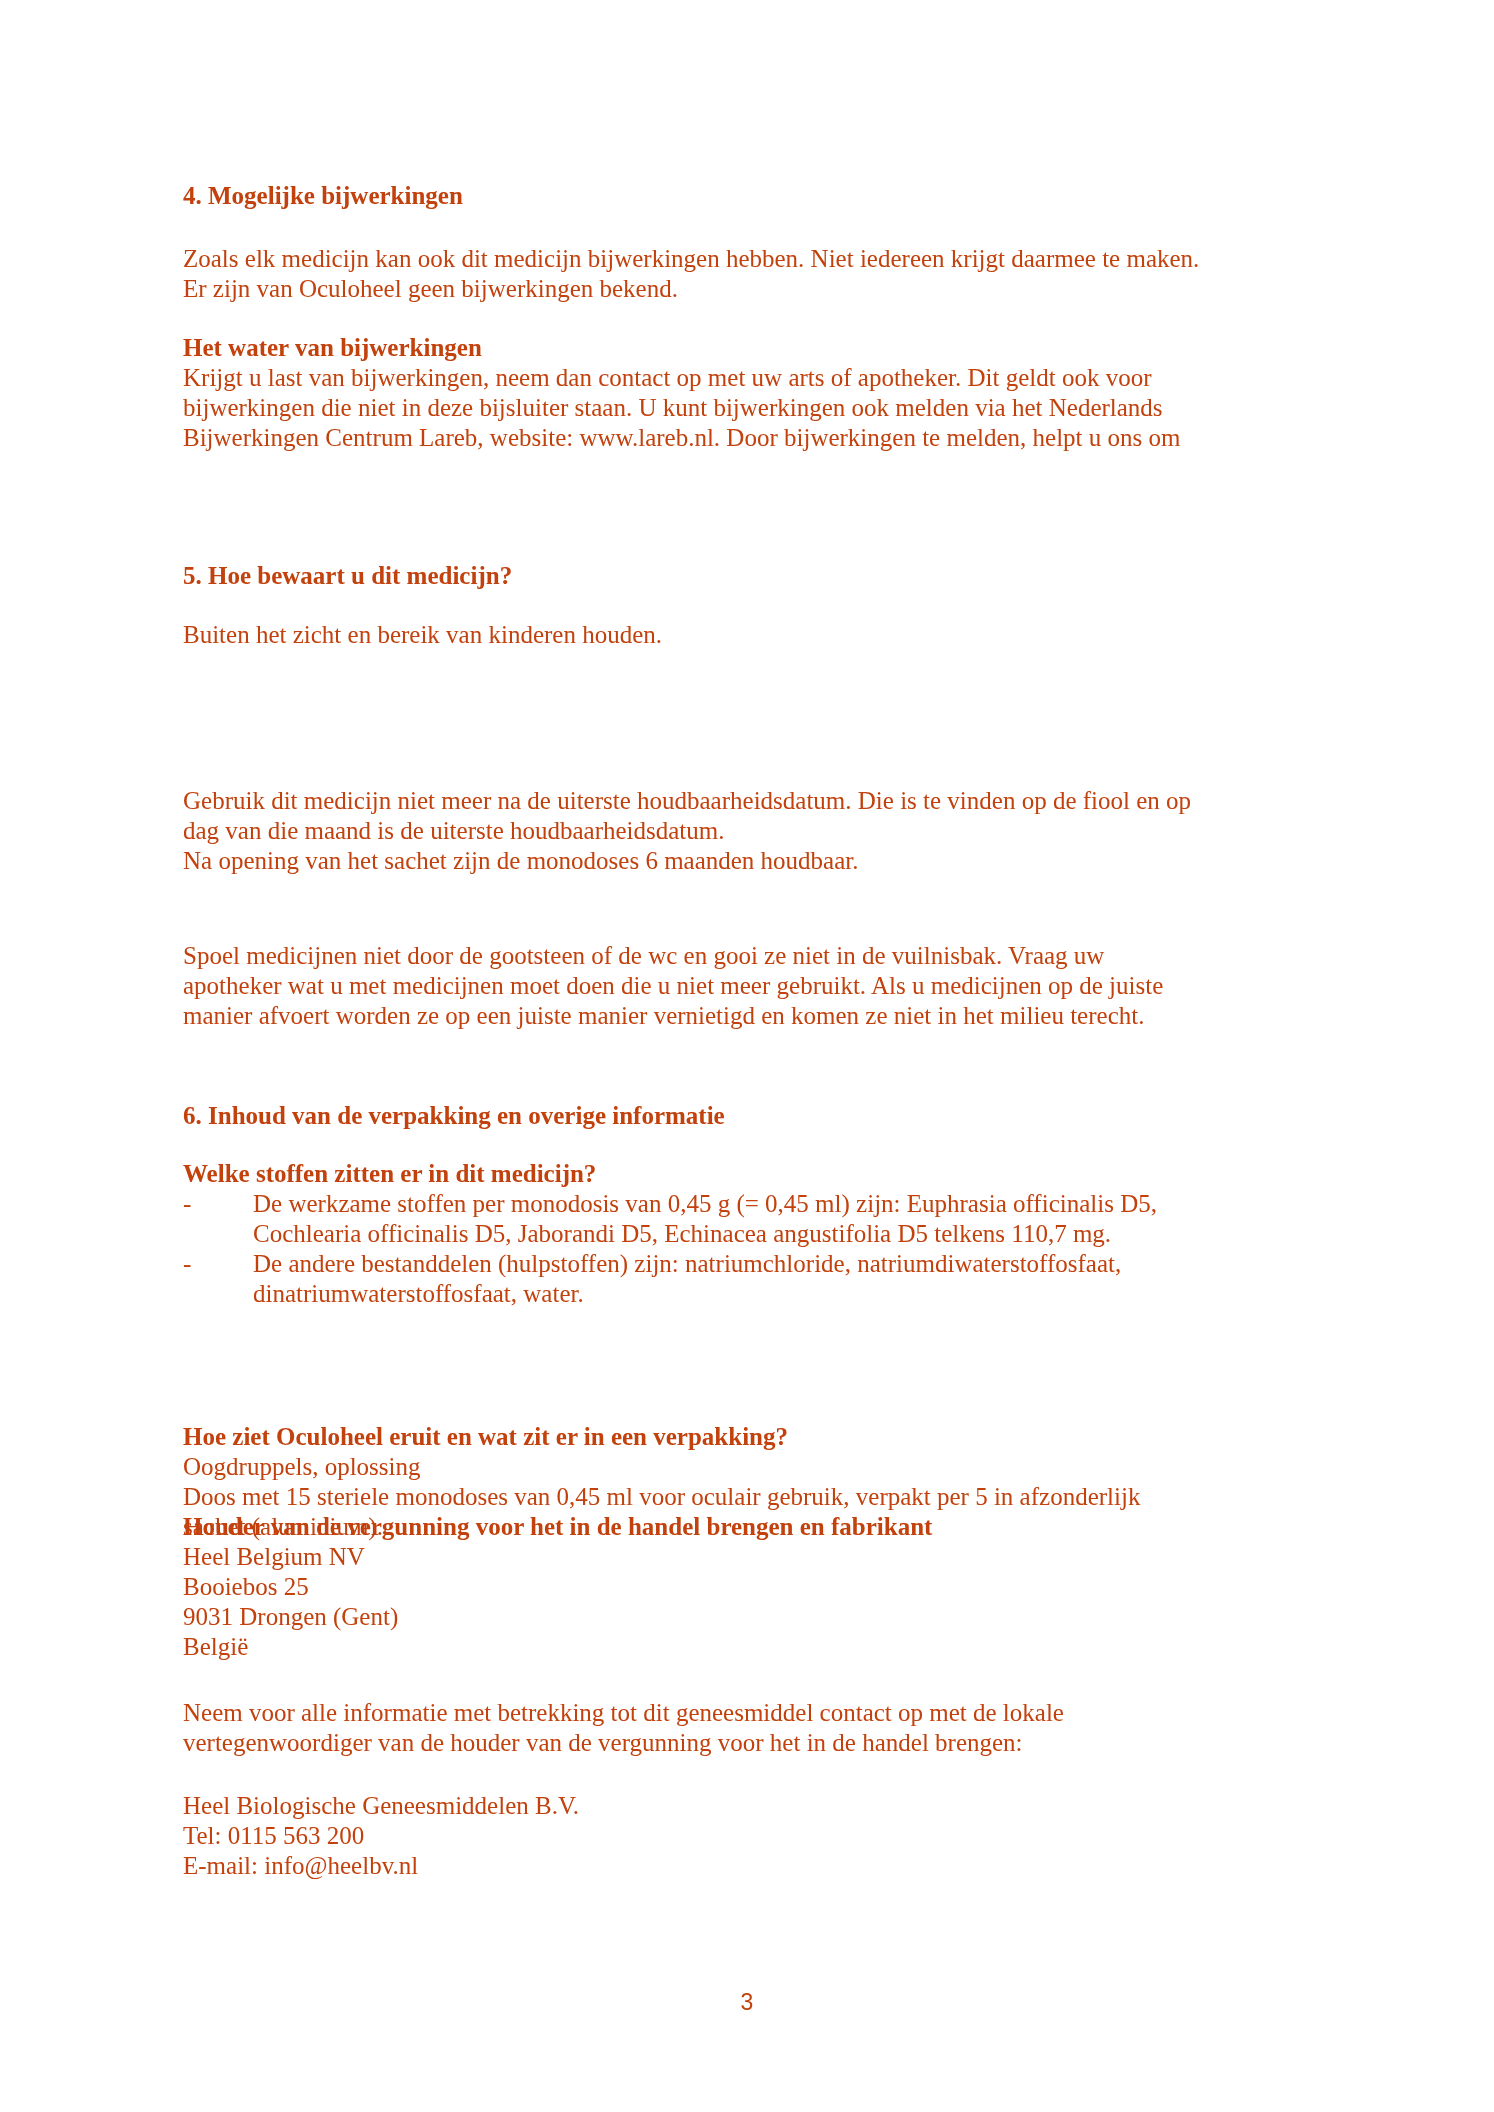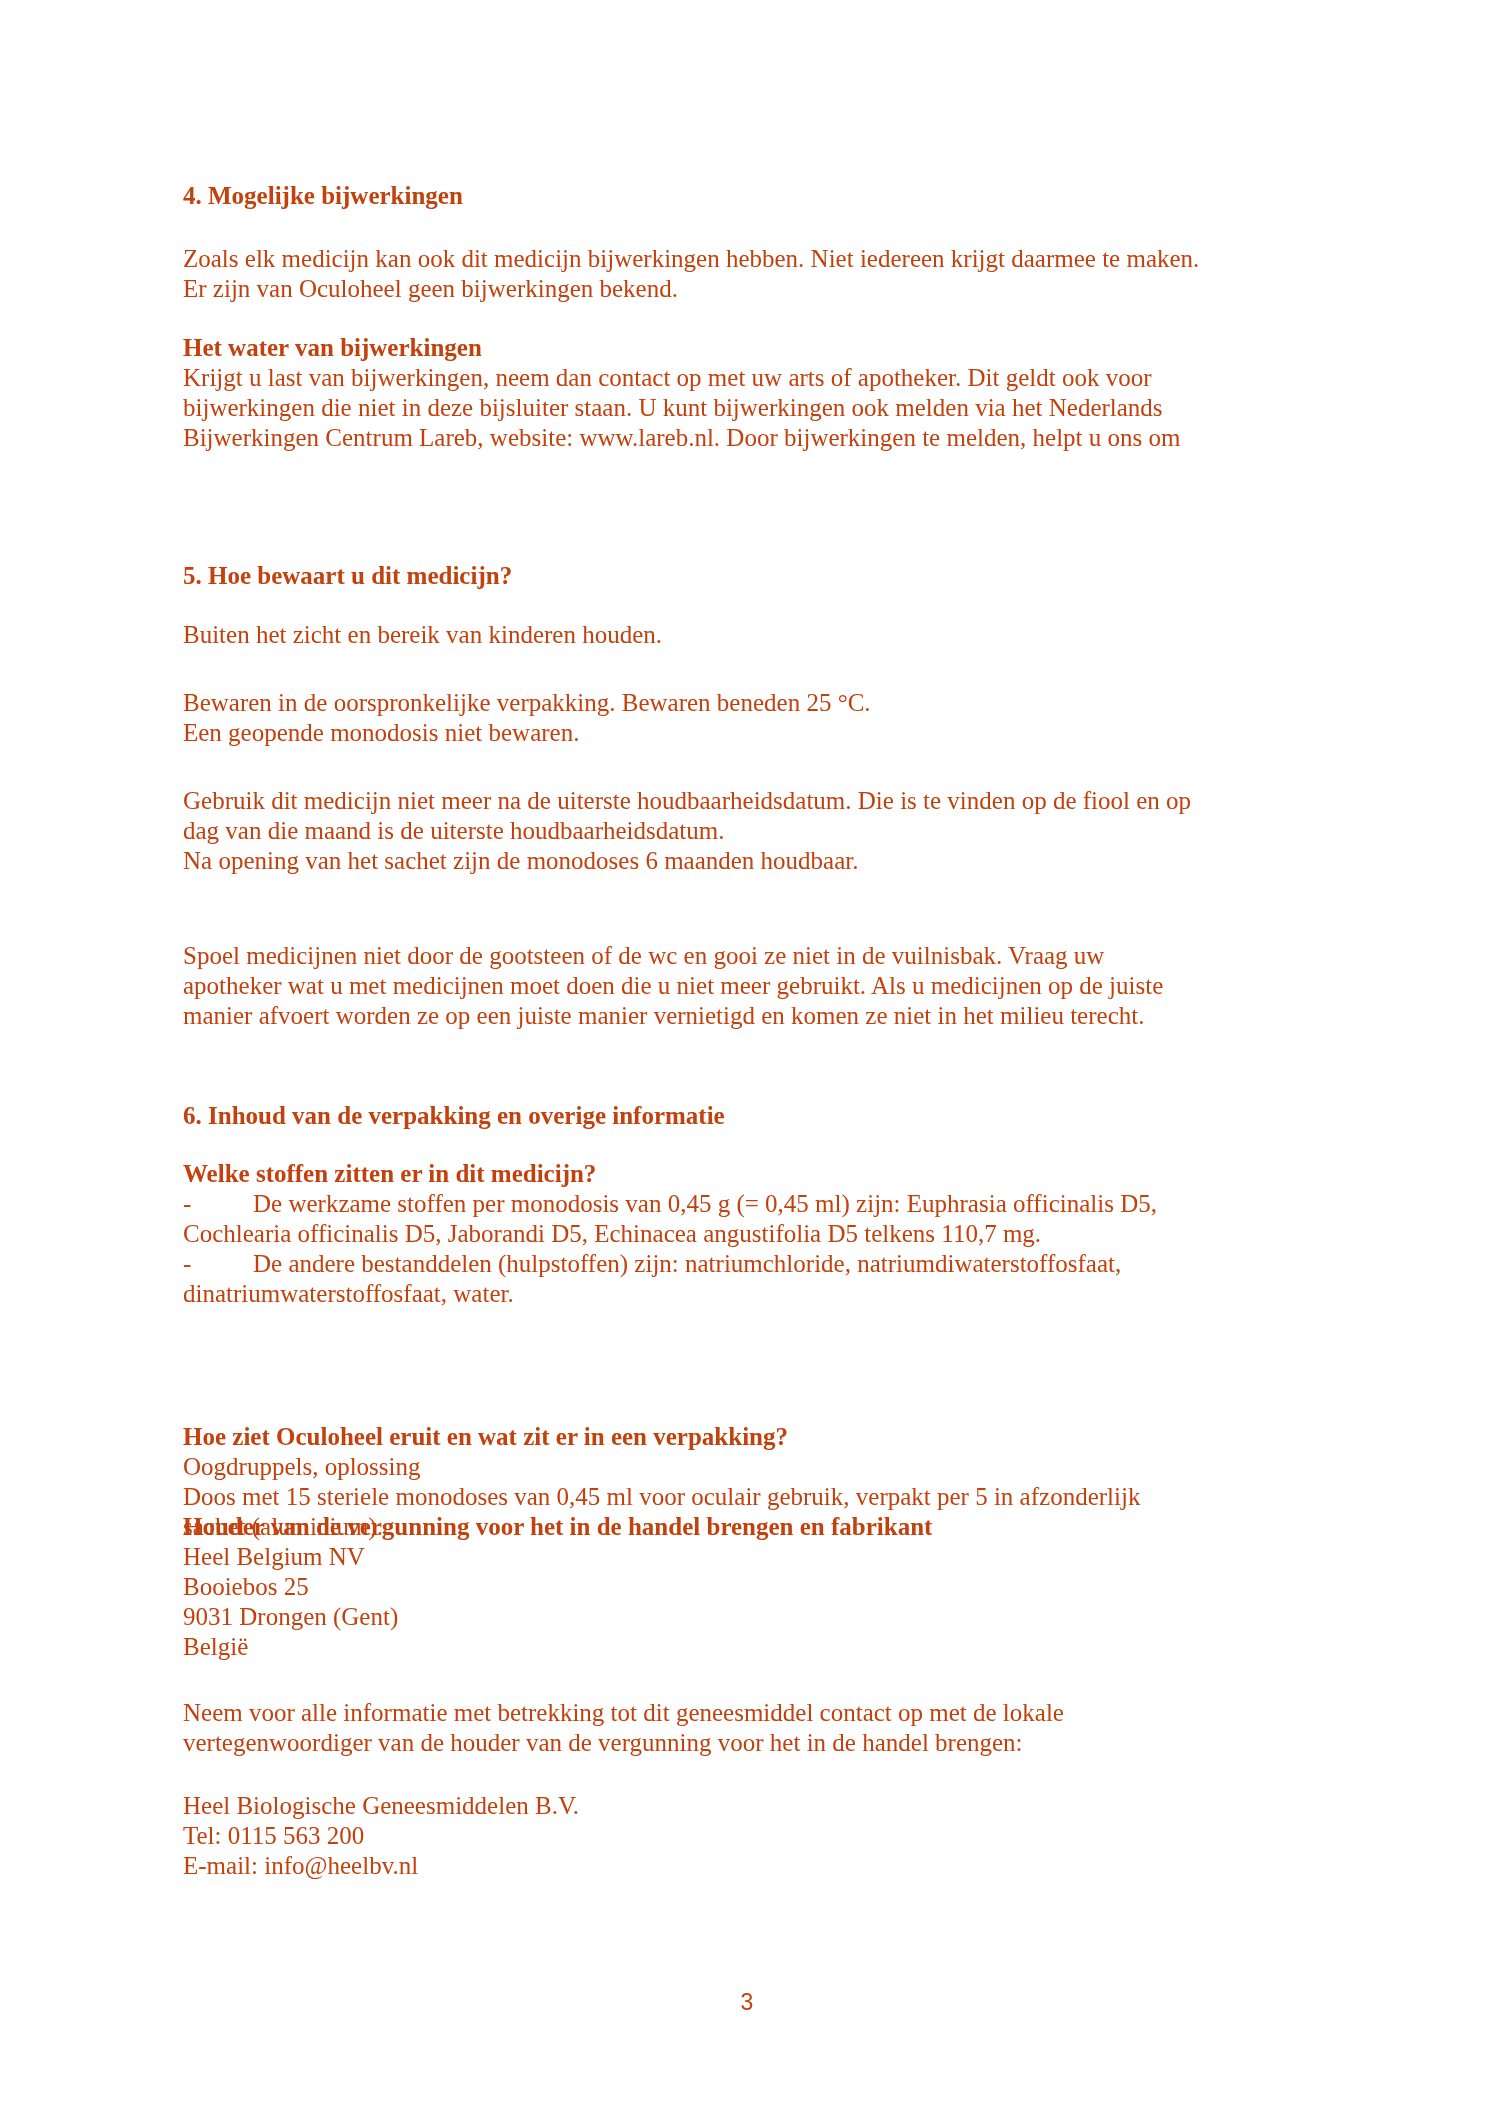--- a/index.html
+++ b/index.html
@@ -20,21 +20,21 @@
     width: 1140px;
   }
   .line { white-space: nowrap; }
   .h { font-weight: bold; }
   .with-marker { display: flex; }
   .marker {
     display: inline-block;
     width: 70px;
     flex: 0 0 70px;
   }
-  .indent { }
+  .indent { margin-left: 70px; }
   .footer {
     position: absolute;
     top: 1989px;
     left: 0;
     width: 100%;
     text-align: center;
     font-family: "Liberation Sans", "DejaVu Sans", sans-serif;
     font-size: 23px;
     line-height: 27px;
   }
@@ -61,24 +61,20 @@
   </div>
 
   <div class="block" style="top:561px">
     <div class="line h">5. Hoe bewaart u dit medicijn?</div>
   </div>
 
   <div class="block" style="top:620px">
     <div class="line">Buiten het zicht en bereik van kinderen houden.</div>
   </div>
 
-  <div class="block" style="top:688px">
-    <div class="line">Bewaren in de oorspronkelijke verpakking. Bewaren beneden 25 °C.</div>
-    <div class="line">Een geopende monodosis niet bewaren.</div>
-  </div>
 
   <div class="block" style="top:786px">
     <div class="line">Gebruik dit medicijn niet meer na de uiterste houdbaarheidsdatum. Die is te vinden op de fiool en op</div>
     <div class="line">dag van die maand is de uiterste houdbaarheidsdatum.</div>
     <div class="line">Na opening van het sachet zijn de monodoses 6 maanden houdbaar.</div>
   </div>
 
   <div class="block" style="top:941px">
     <div class="line">Spoel medicijnen niet door de gootsteen of de wc en gooi ze niet in de vuilnisbak. Vraag uw</div>
     <div class="line">apotheker wat u met medicijnen moet doen die u niet meer gebruikt. Als u medicijnen op de juiste</div>

